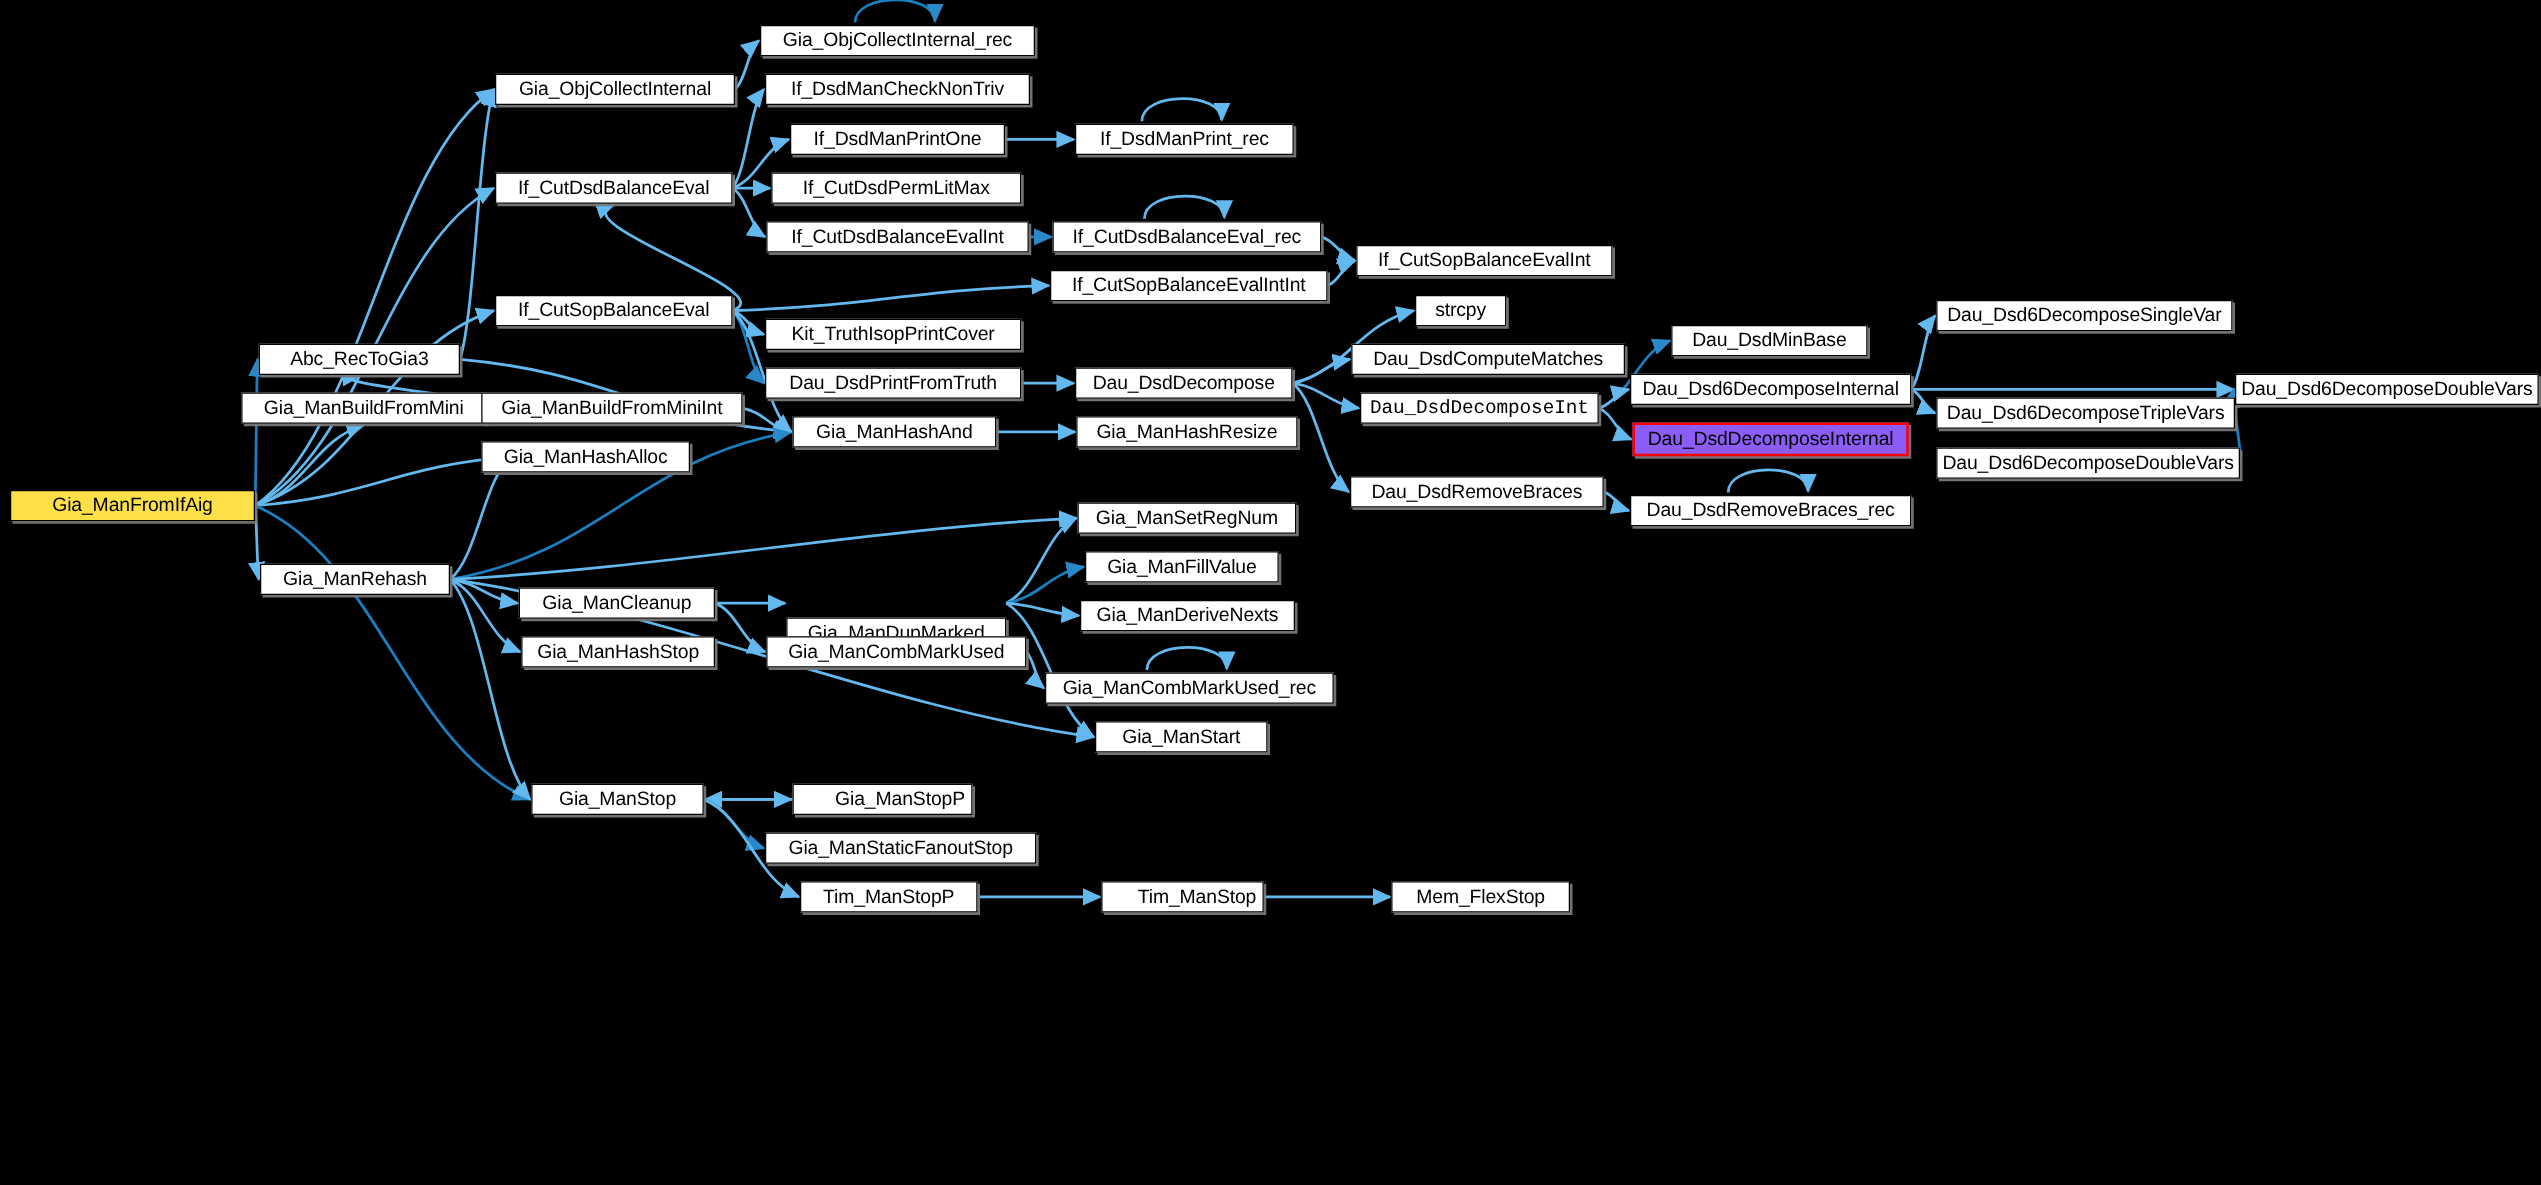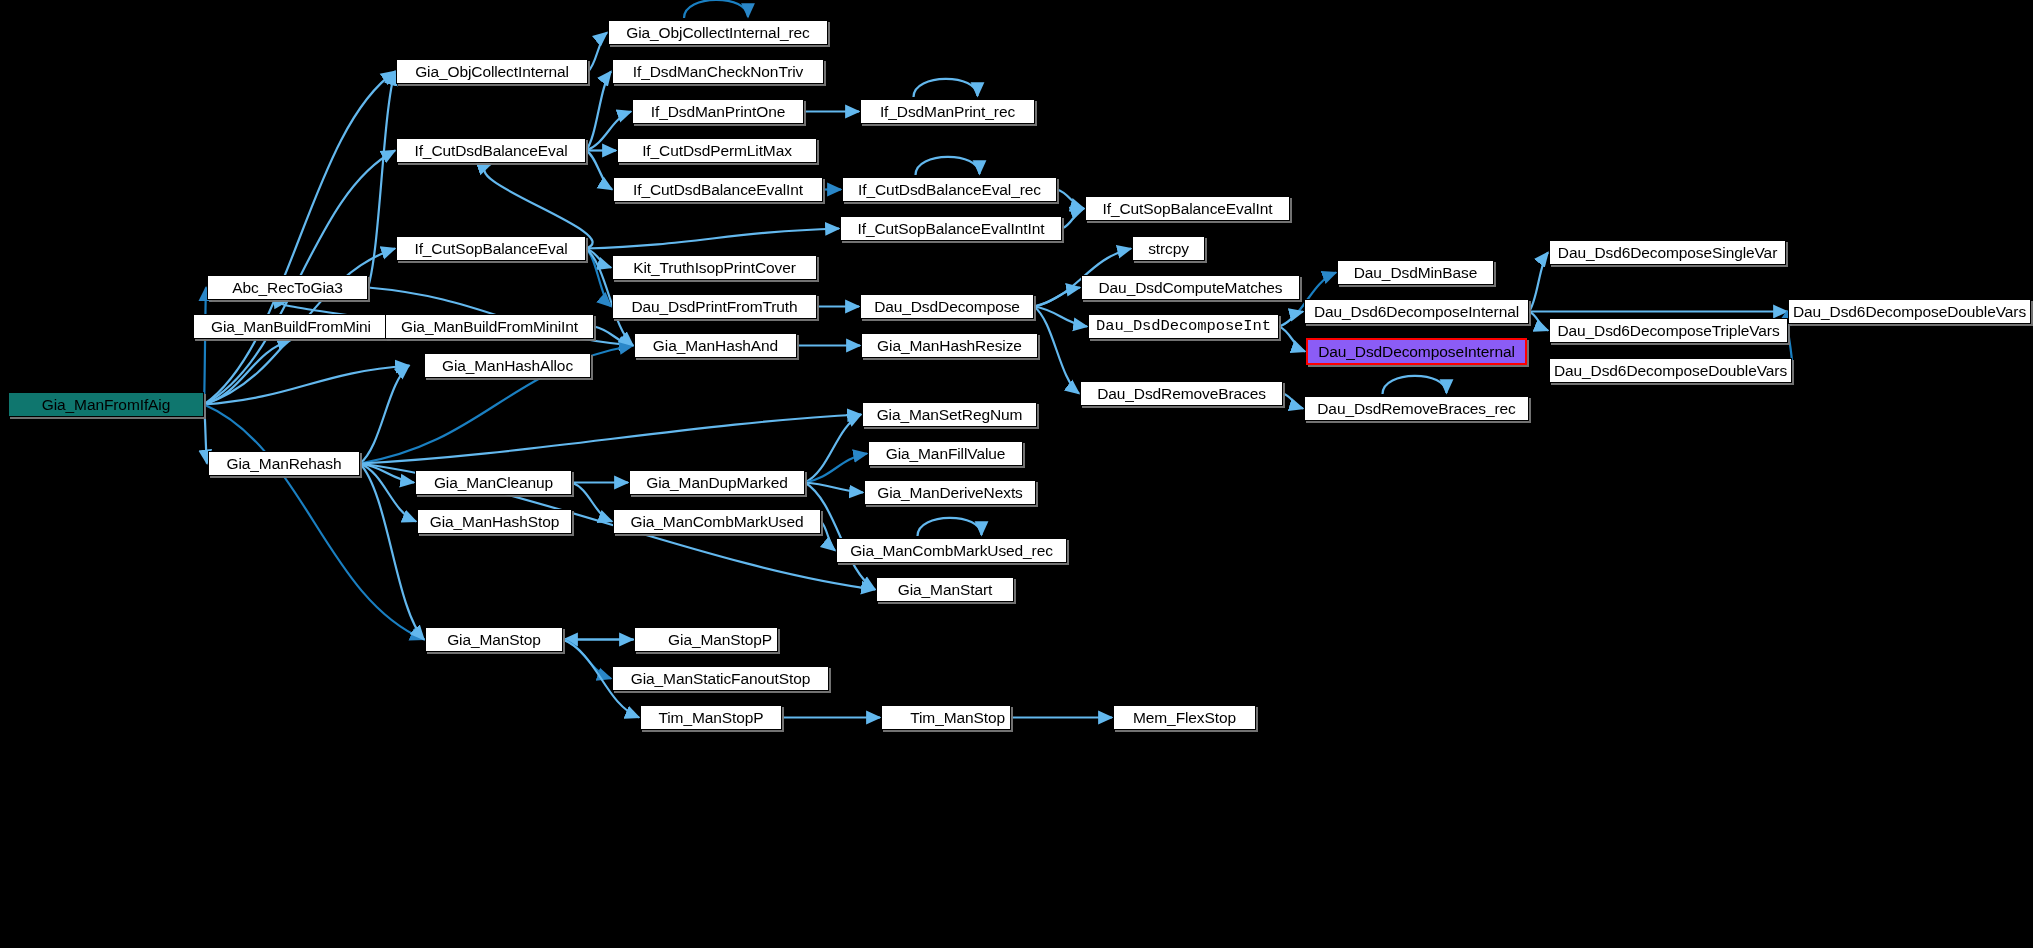--- a/index.html
+++ b/index.html
@@ -32,21 +32,21 @@
     line-height: 1;
     display: flex;
     align-items: center;
     justify-content: center;
     white-space: nowrap;
     box-shadow: 2px 2px 0 0 rgba(120,120,120,0.95);
     z-index: 5;
     letter-spacing: -0.1px;
   }
   .node.root {
-    background: #0f766e;
+    background: #fde047;
     border: 1px solid #000000;
   }
   .node.highlight {
     background: #8b5cf6;
     border: 2px solid #ff0000;
   }
   .node-label {
     pointer-events: none;
     padding: 0 5px;
   }
@@ -140,21 +140,21 @@
       </div>
       <div class="node" style="left: 207px; top: 275px; width: 161px; height: 25px;">
         <span class="node-label">Abc_RecToGia3</span>
       </div>
       <div class="node" style="left: 193px; top: 314px; width: 196px; height: 25px;">
         <span class="node-label">Gia_ManBuildFromMini</span>
       </div>
       <div class="node" style="left: 385px; top: 314px; width: 209px; height: 25px;">
         <span class="node-label">Gia_ManBuildFromMiniInt</span>
       </div>
-      <div class="node" style="left: 424px; top: 353px; width: 167px; height: 25px; text-align: center;">
+      <div class="node" style="left: 385px; top: 353px; width: 167px; height: 25px; text-align: center;">
         <span class="node-label">Gia_ManHashAlloc</span>
       </div>
       <div class="node" style="left: 208px; top: 451px; width: 152px; height: 25px;">
         <span class="node-label">Gia_ManRehash</span>
       </div>
       <div class="node" style="left: 396px; top: 59px; width: 192px; height: 25px;">
         <span class="node-label">Gia_ObjCollectInternal</span>
       </div>
       <div class="node" style="left: 608px; top: 20px; width: 220px; height: 25px;">
         <span class="node-label">Gia_ObjCollectInternal_rec</span>
@@ -242,21 +242,21 @@
       </div>
       <div class="node" style="left: 862px; top: 402px; width: 175px; height: 25px;">
         <span class="node-label">Gia_ManSetRegNum</span>
       </div>
       <div class="node" style="left: 868px; top: 441px; width: 155px; height: 25px;">
         <span class="node-label">Gia_ManFillValue</span>
       </div>
       <div class="node" style="left: 415px; top: 470px; width: 157px; height: 25px;">
         <span class="node-label">Gia_ManCleanup</span>
       </div>
-      <div class="node" style="left: 629px; top: 470px; width: 176px; height: 25px; text-align: center;">
+      <div class="node" style="left: 629px; top: 494px; width: 176px; height: 25px; text-align: center;">
         <span class="node-label">Gia_ManDupMarked</span>
       </div>
       <div class="node" style="left: 864px; top: 480px; width: 172px; height: 25px;">
         <span class="node-label">Gia_ManDeriveNexts</span>
       </div>
       <div class="node" style="left: 417px; top: 509px; width: 155px; height: 25px;">
         <span class="node-label">Gia_ManHashStop</span>
       </div>
       <div class="node" style="left: 613px; top: 509px; width: 208px; height: 25px;">
         <span class="node-label">Gia_ManCombMarkUsed</span>

